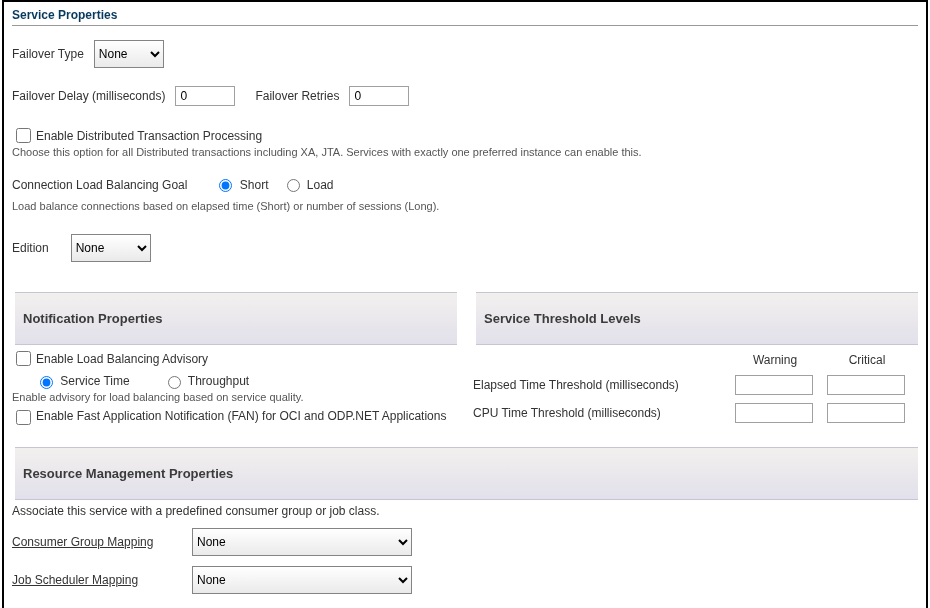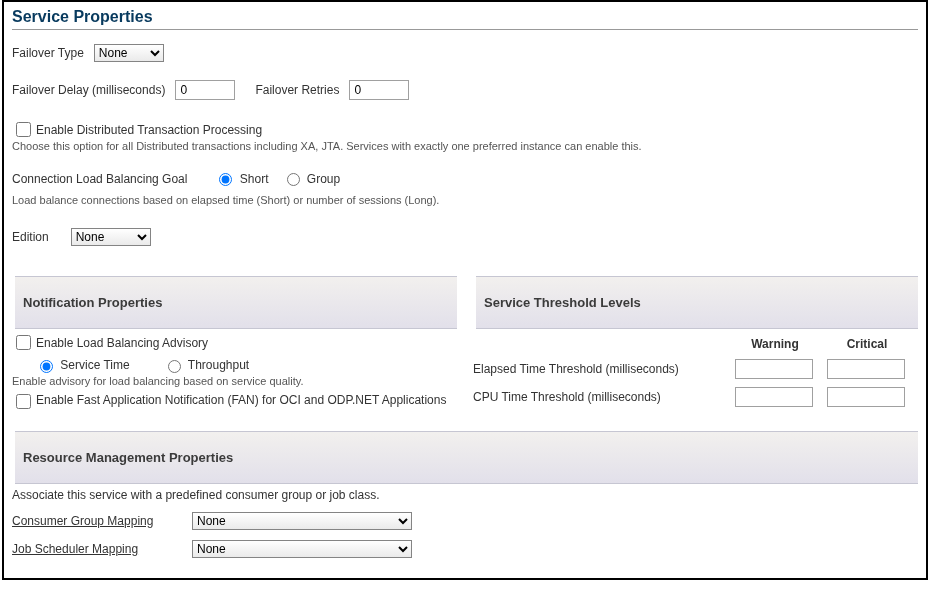--- a/index.html
+++ b/index.html
@@ -11,39 +11,39 @@
     background: #fff;
   }
   .page {
     border: 2px solid #000;
     width: 926px;
     margin: 0 auto;
     padding: 4px 8px 10px 8px;
     background: #fff;
   }
   .main-title {
-    font-size: 16px;
+    font-size: 12px;
     font-weight: bold;
     color: #083a5e;
     padding: 2px 0 3px 0;
     border-bottom: 1px solid #999;
     margin-bottom: 14px;
   }
   .row {
     display: flex;
     align-items: center;
     flex-wrap: wrap;
     margin: 8px 0;
   }
   .lbl {
     margin-right: 10px;
   }
   select {
     font-size: 12px;
-    height: 18px;
+    height: 28px;
     border: 1px solid #848484;
     background: linear-gradient(#fff,#eaeaea);
   }
   input[type=text] {
     font-size: 12px;
     height: 20px;
     border: 1px solid #a0a0a0;
     padding: 1px 4px;
   }
   input[type=checkbox] {
@@ -93,21 +93,20 @@
   .thresh-table {
     display: grid;
     grid-template-columns: 250px 80px 80px;
     gap: 8px 12px;
     align-items: center;
     margin-top: 8px;
   }
   .thresh-head {
     text-align: center;
     color: #333;
-    font-weight: bold;
   }
   .thresh-input input {
     width: 78px;
   }
   .indent-radio {
     display: inline-flex;
     align-items: center;
     gap: 38px;
     margin: 8px 0 0 28px;
   }
@@ -150,21 +149,21 @@
 
   <div class="row" style="margin-top:20px">
     <span class="lbl">Connection Load Balancing Goal</span>
     <span class="radio-group">
       <label>
         <input type="radio" name="clb" checked="" style="">
         <span>Short</span>
       </label>
       <label>
         <input type="radio" name="clb" style="">
-        <span>Group</span>
+        <span>Load</span>
       </label>
     </span>
   </div>
   <div class="help" style="margin-top:1px">Load balance connections based on elapsed time (Short) or number of sessions (Long).</div>
 
   <div class="row" style="margin-top:22px">
     <span class="lbl">Edition</span>
     <select style="width:80px;margin-left:12px">
       <option>None</option>
     </select>

